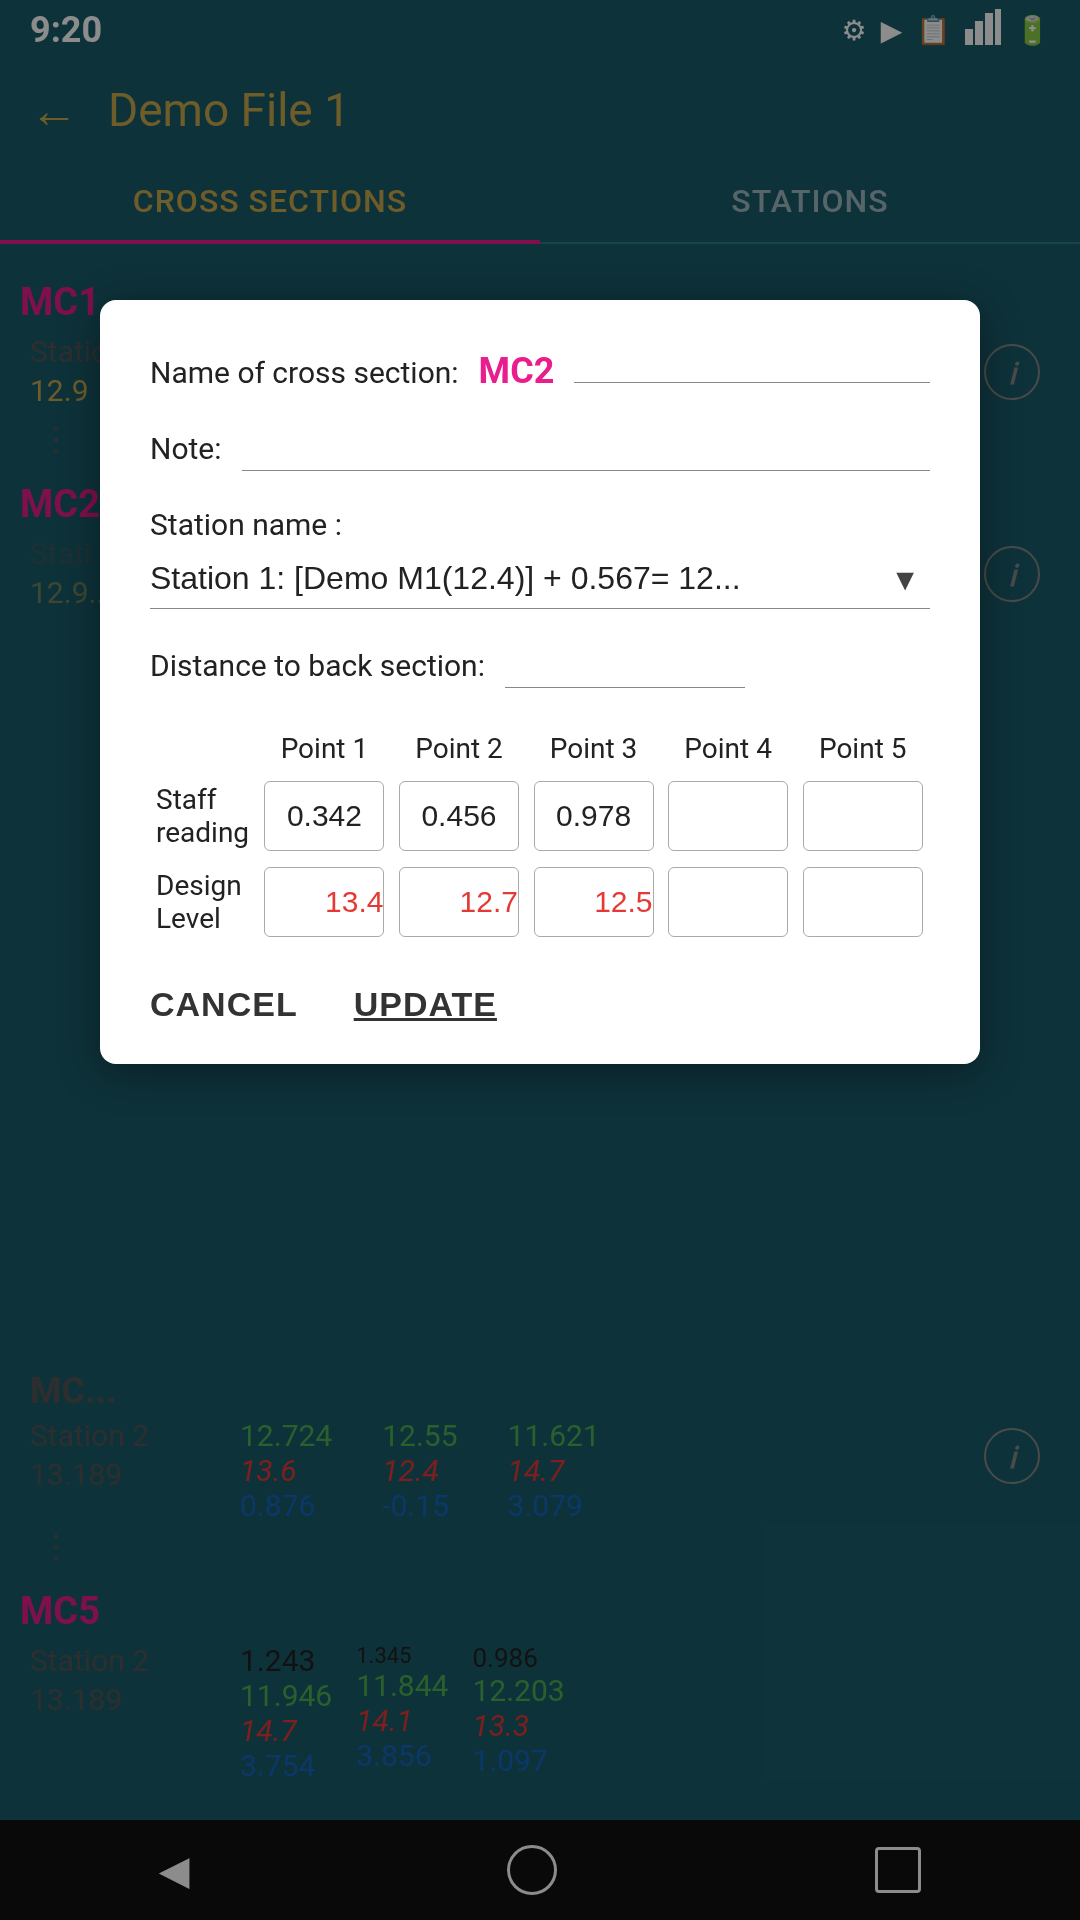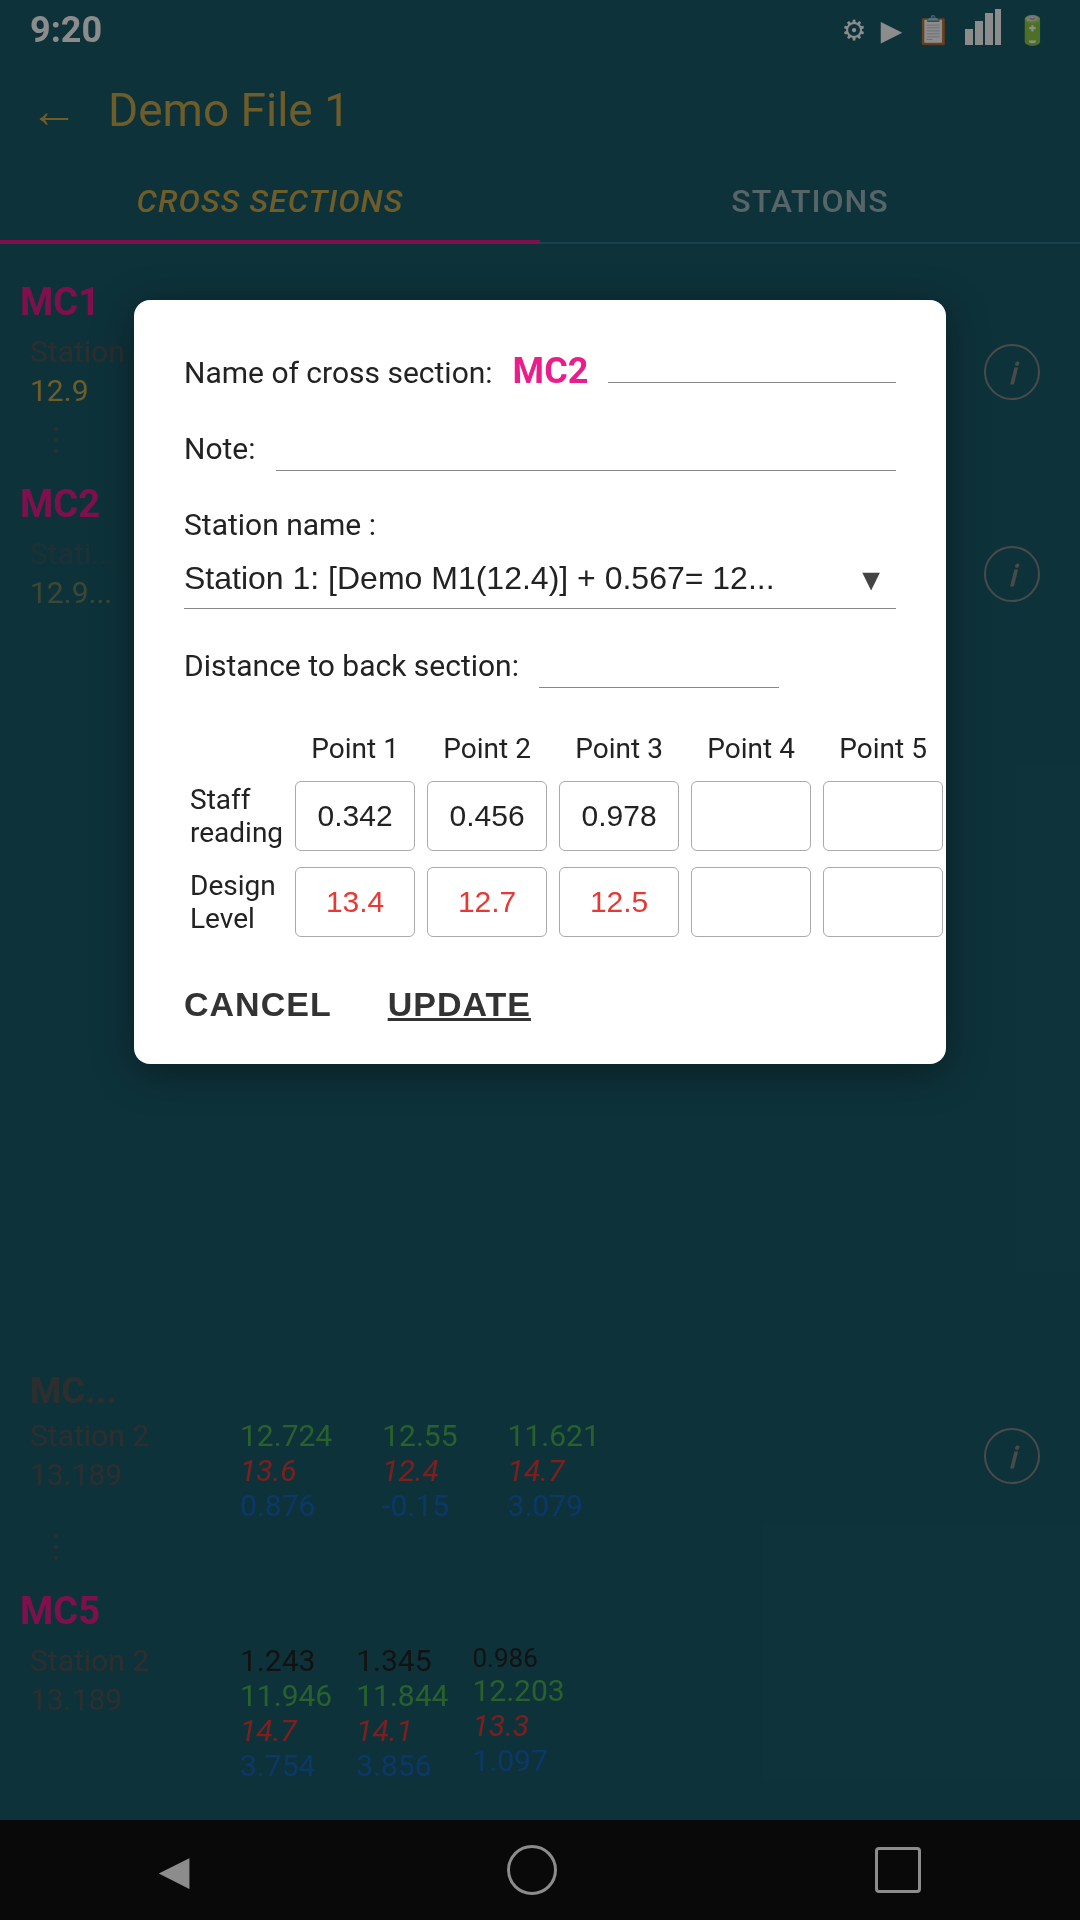--- a/index.html
+++ b/index.html
@@ -73,21 +73,20 @@
       padding: 22px 0;
       font-size: 32px;
       color: #a0b8be;
       cursor: pointer;
       letter-spacing: 1px;
       font-weight: 500;
       position: relative;
     }
     .tab.active {
       color: #c9a84c;
-      font-style: italic;
     }
     .tab.active::after {
       content: '';
       position: absolute;
       bottom: -2px;
       left: 0;
       right: 0;
       height: 4px;
       background: #e91e8c;
     }
@@ -145,21 +144,21 @@
       display: flex;
       align-items: flex-start;
       justify-content: center;
       padding-top: 300px;
       z-index: 100;
     }
 
     .dialog {
       background: white;
       border-radius: 16px;
-      width: 812px;
+      width: 880px;
       padding: 50px 50px 40px 50px;
       box-shadow: 0 8px 40px rgba(0,0,0,0.4);
     }
 
     .dialog-row {
       margin-bottom: 36px;
     }
 
     .dialog-label {
       font-size: 30px;
@@ -245,20 +244,21 @@
       height: 70px;
       border: 1.5px solid #aaa;
       border-radius: 6px;
       text-align: center;
       font-size: 30px;
       color: #222;
       outline: none;
     }
     .point-input.red-text {
       color: #e53935;
+      text-align: right;
     }
 
     
     .dialog-actions {
       display: flex;
       justify-content: flex-start;
       gap: 56px;
       margin-top: 40px;
     }
     .btn-cancel {
@@ -438,21 +438,21 @@
           <div style="color:#555; font-size:30px; margin-top:4px;">13.189</div>
         </div>
         <div style="display:flex; gap:24px; margin-left:30px;">
           <div>
             <div style="color:#222; font-size:30px;">1.243</div>
             <div class="val-green">11.946</div>
             <div class="val-red">14.7</div>
             <div class="val-blue">3.754</div>
           </div>
           <div>
-            <div style="color:#222; font-size:30px;">1.345</div>
+            <div style="color:#222; font-size:22px;">1.345</div>
             <div class="val-green">11.844</div>
             <div class="val-red">14.1</div>
             <div class="val-blue">3.856</div>
           </div>
           <div>
             <div style="color:#222; font-size:26px;">0.986</div>
             <div class="val-green">12.203</div>
             <div class="val-red">13.3</div>
             <div class="val-blue">1.097</div>
           </div>

